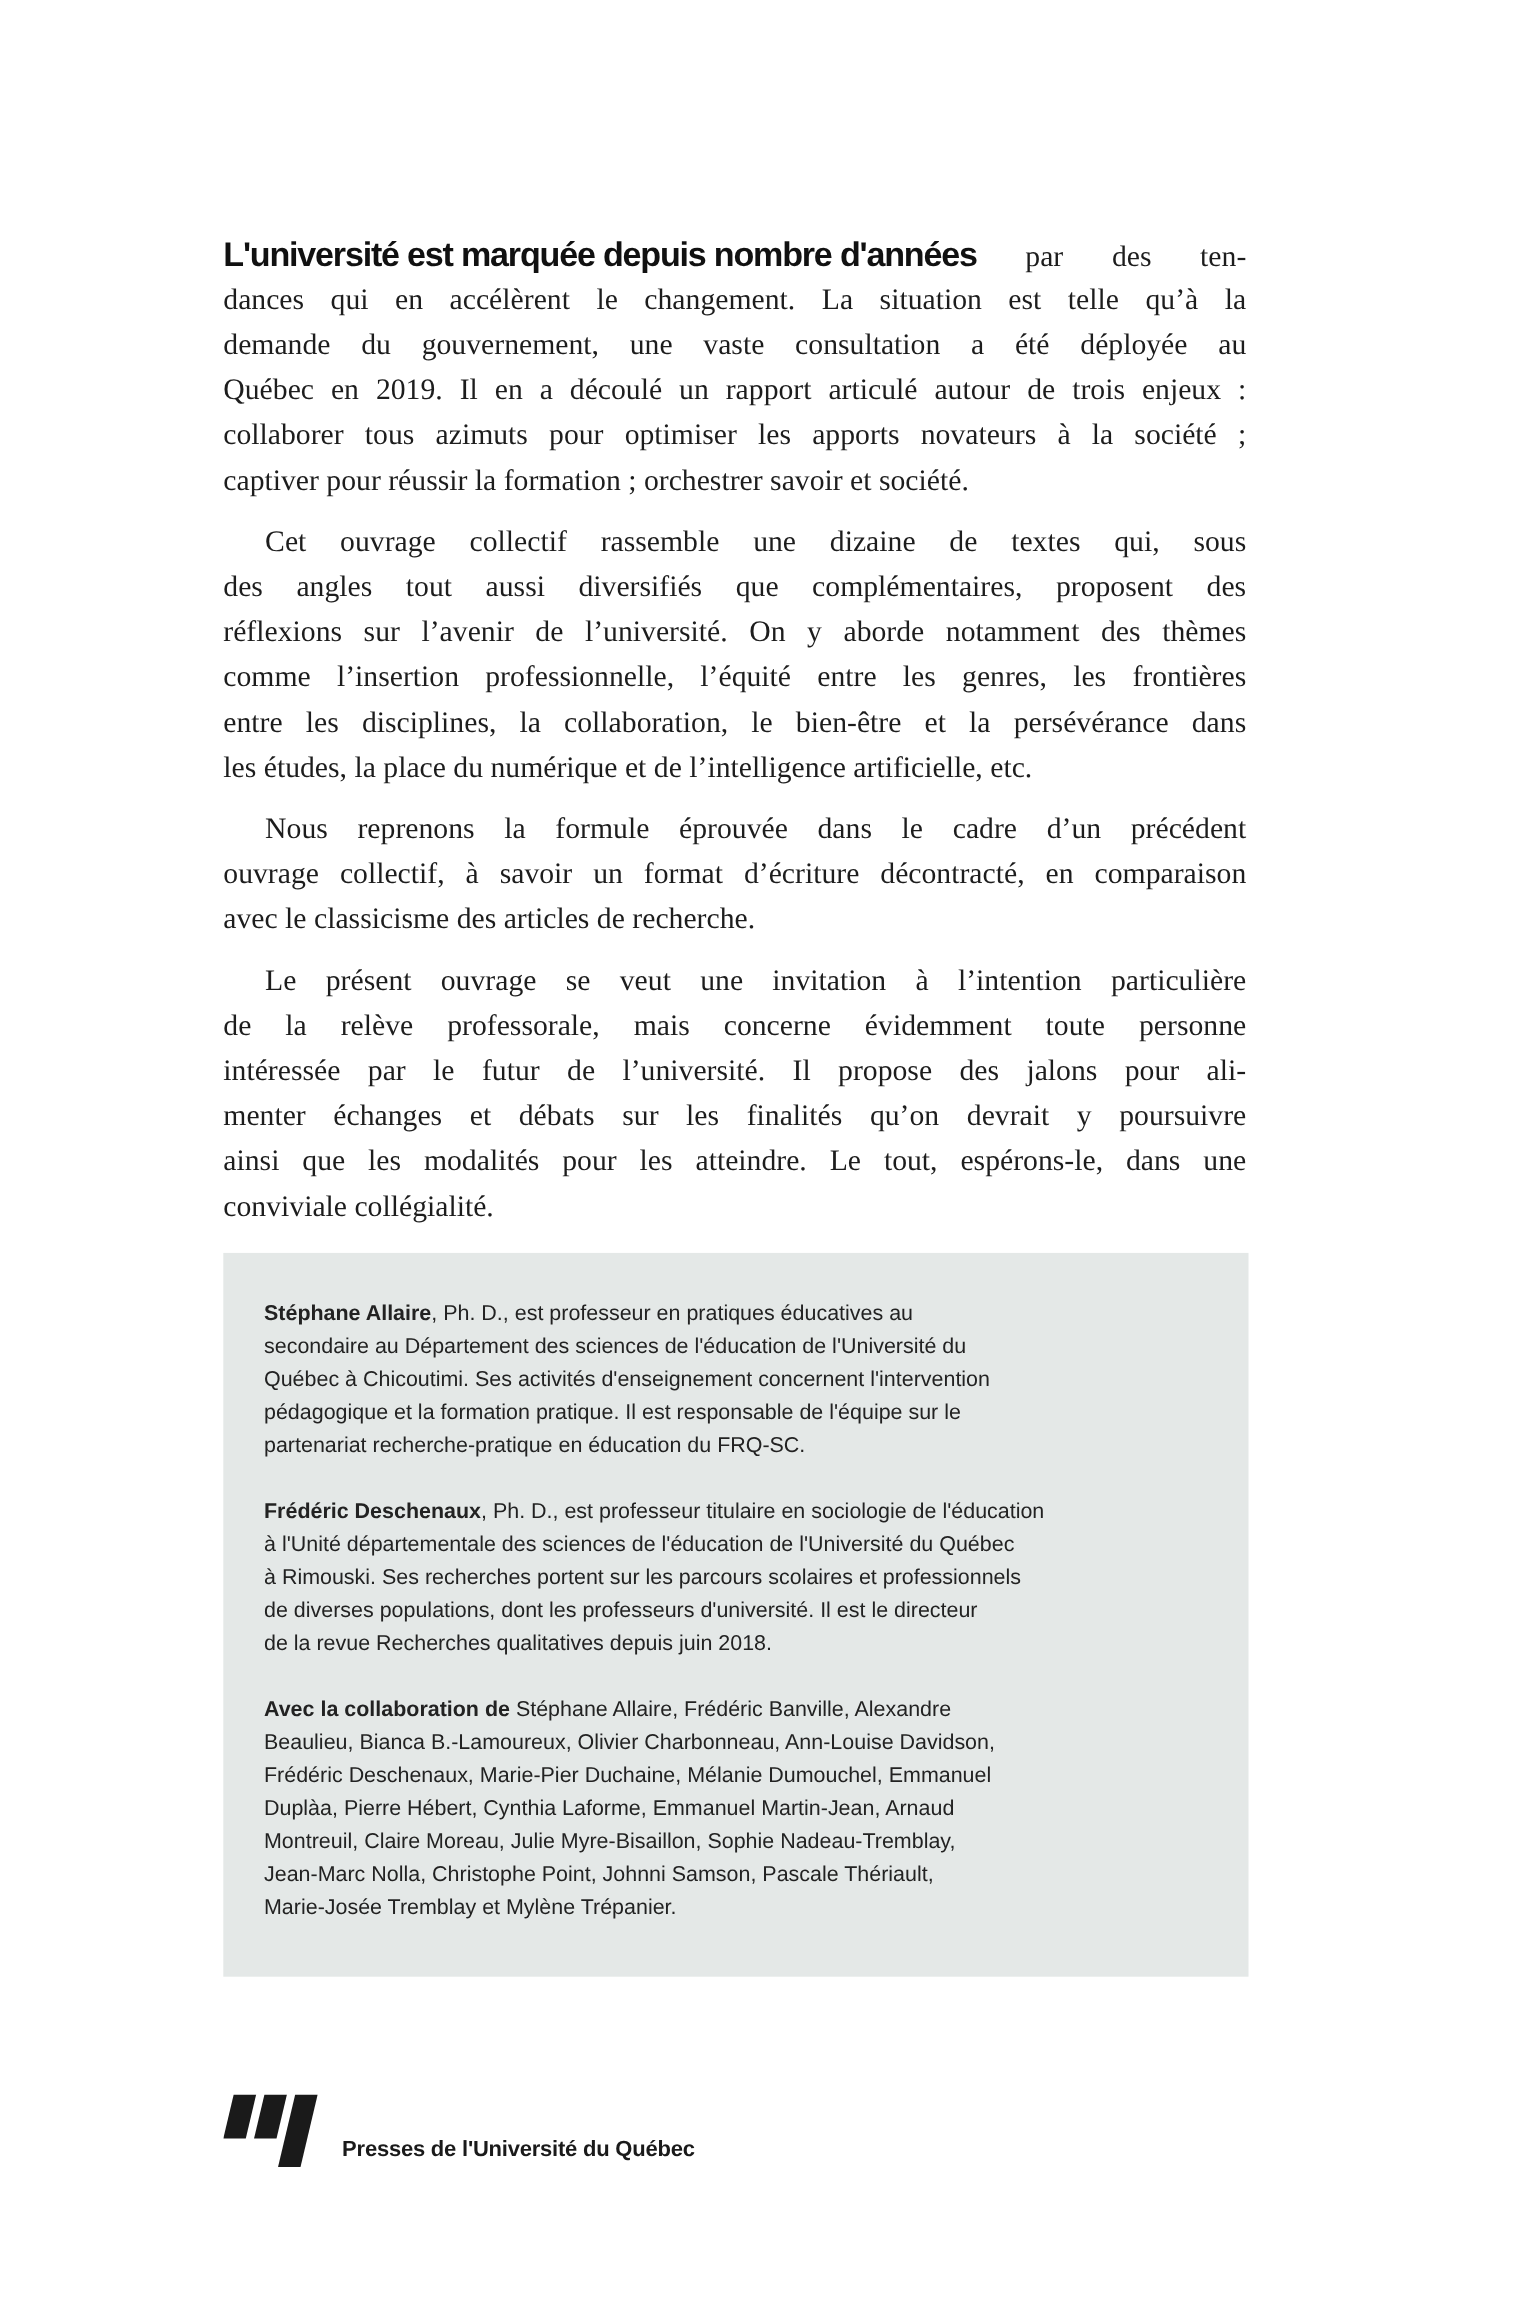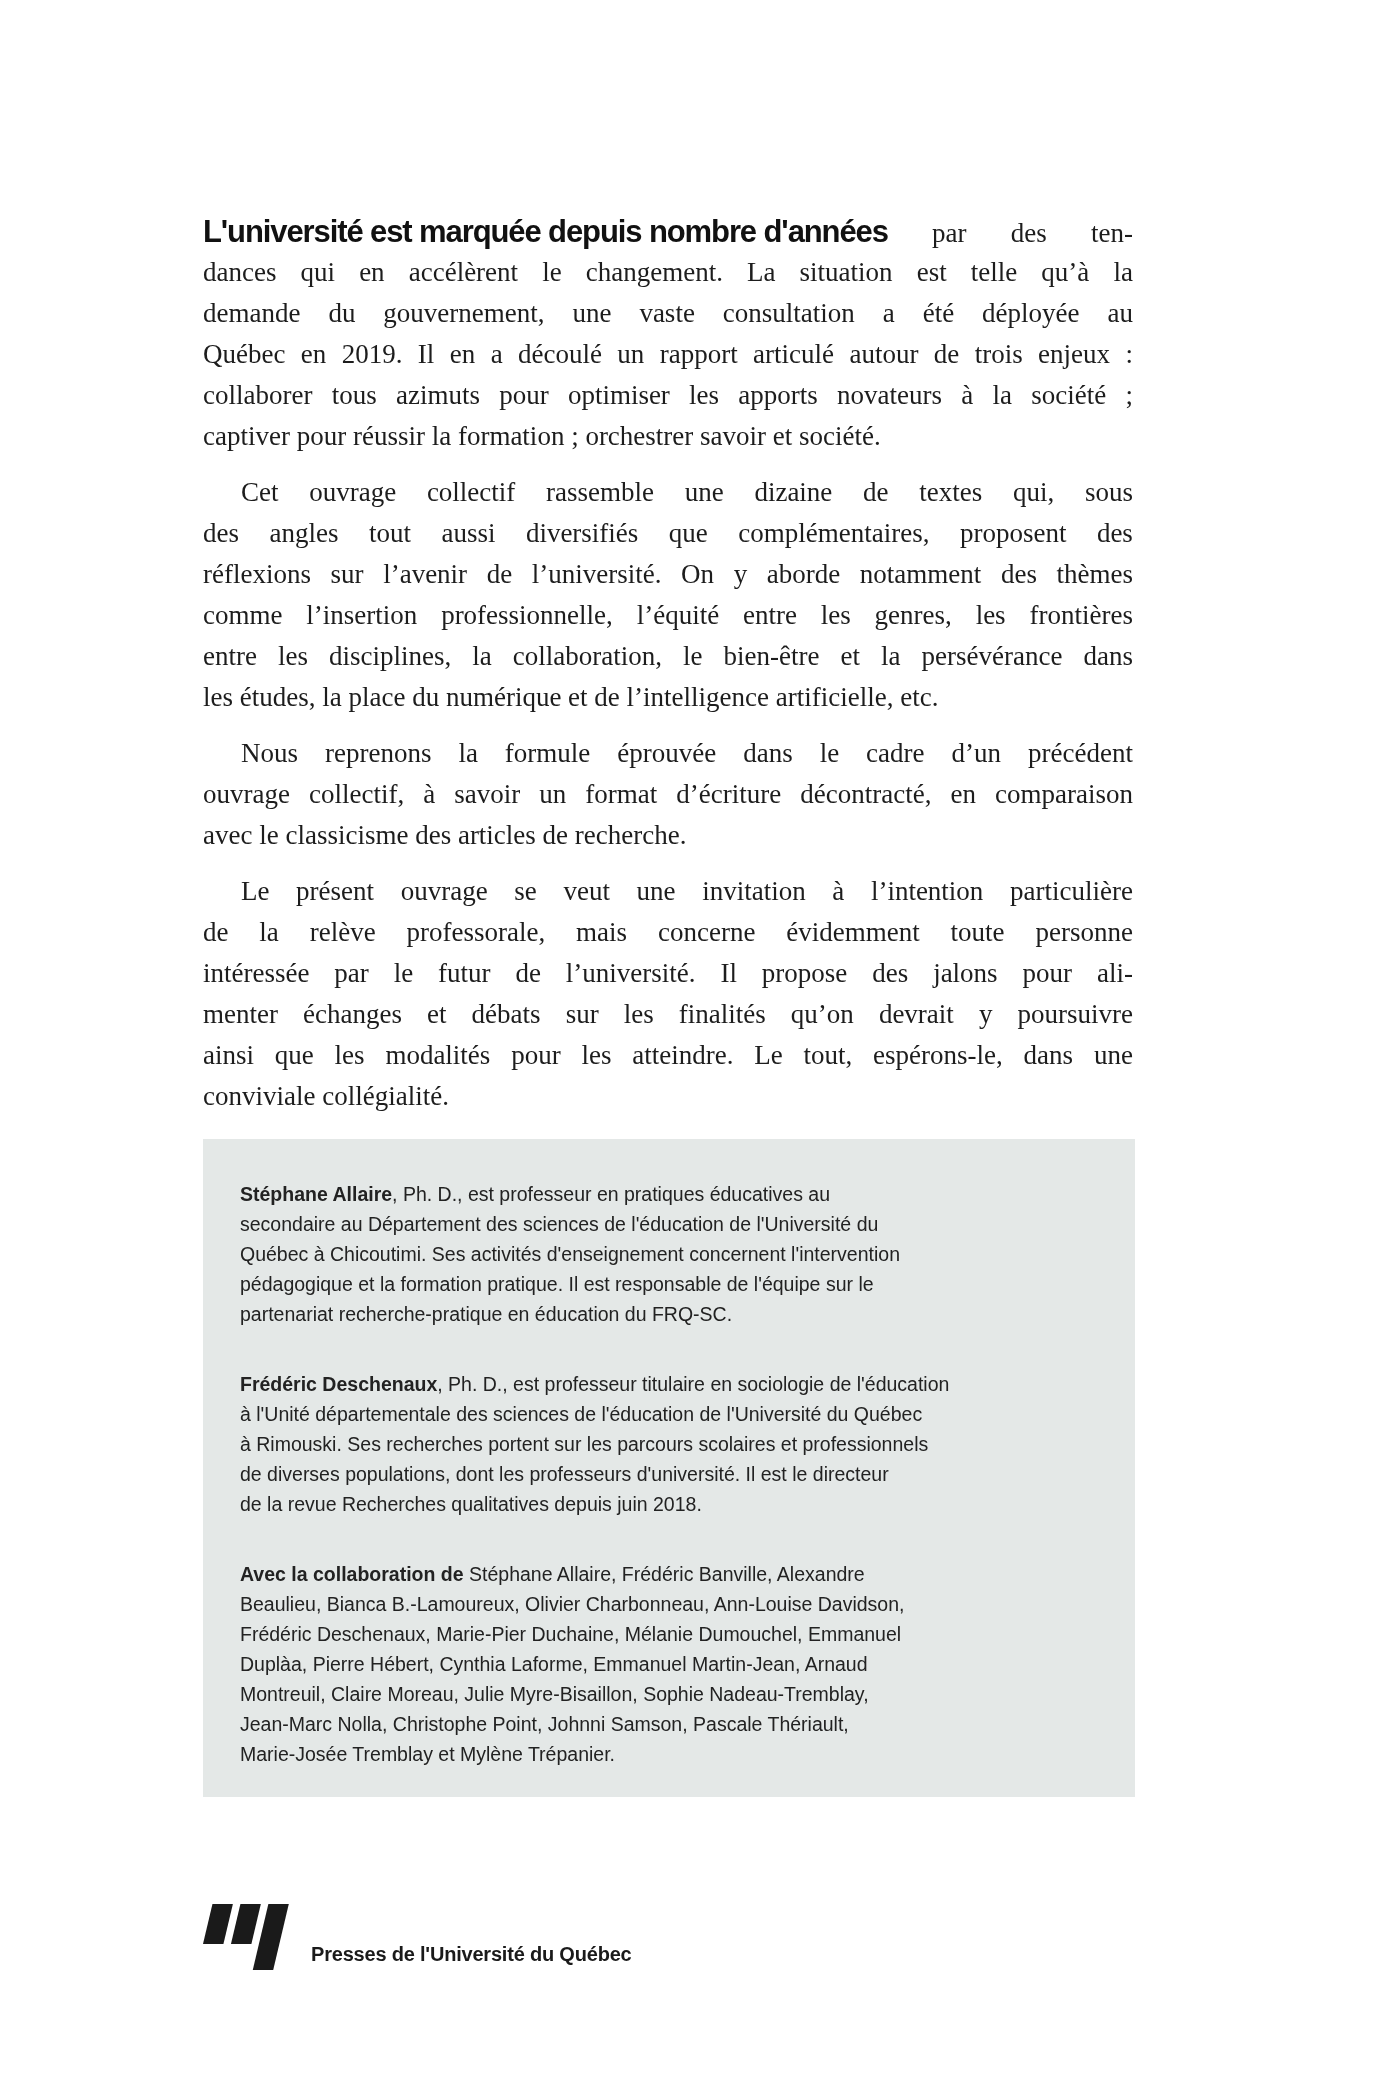--- a/index.html
+++ b/index.html
@@ -30,21 +30,21 @@
   
   .bio-box{
     position:absolute;left:203px;top:1139px;width:932px;height:658px;
     box-sizing:border-box;
     background:#e4e8e7;
     padding:40px 35px 0 37px;
     font-family:"Liberation Sans", sans-serif;
     font-size:19.5px;
     color:#222222;
   }
-  .bio + .bio{margin-top:40px;}
+  .bio + .bio{margin-top:30px;}
   .bline{height:30px;line-height:30px;white-space:pre;}
   .bline .b{font-weight:bold;}
   .bline .i{}
   
   .publisher-footer{
     position:absolute;left:203px;top:1904px;
     display:flex;align-items:flex-end;gap:22px;
   }
   .puq-logo{display:block;}
   .publisher-name{

